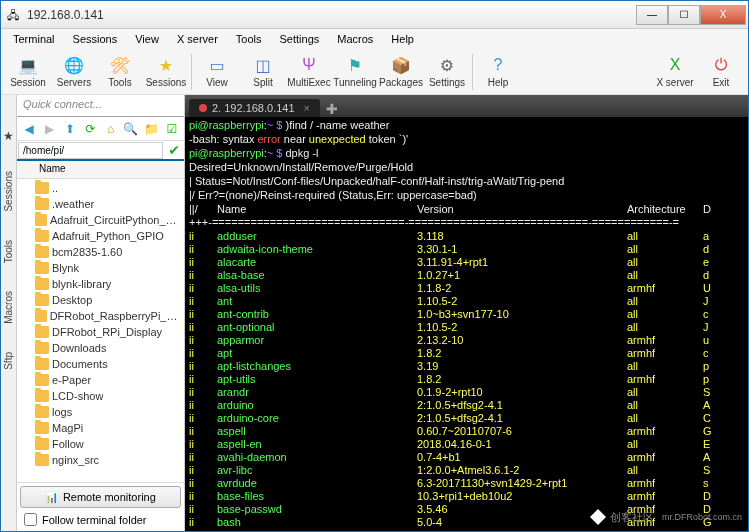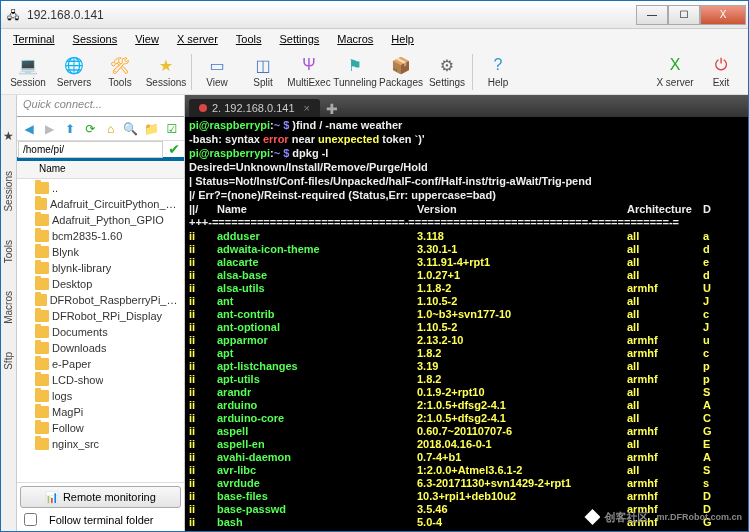--- a/index.html
+++ b/index.html
@@ -4,55 +4,55 @@
 <style>
 * { margin:0; padding:0; box-sizing:border-box; font-family:"Segoe UI",Tahoma,sans-serif; font-size:11px; }
 body { background:#fff; width:749px; height:532px; overflow:hidden; border:1px solid #1a6fb5; }
 .titlebar { height:28px; background:linear-gradient(#fff,#e8e8e8); display:flex; align-items:center; padding:0 2px; border-bottom:1px solid #ccc; }
 .titlebar .ico { width:16px; height:16px; margin:0 4px; }
 .titlebar .title { flex:1; font-size:12px; color:#333; }
 .winbtns { display:flex; gap:0; }
 .winbtn { width:32px; height:20px; display:flex; align-items:center; justify-content:center; border:1px solid #aaa; background:linear-gradient(#f8f8f8,#e0e0e0); font-size:10px; }
 .winbtn.close { background:linear-gradient(#e98,#c53); color:#fff; width:46px; }
 .menubar { height:20px; display:flex; align-items:center; padding:0 4px; background:#f5f5f5; gap:2px; }
-.menuitem { padding:2px 8px; cursor:default;text-decoration:underline; }
+.menuitem { padding:2px 8px; cursor:default; }
 .toolbar { height:46px; display:flex; align-items:center; padding:2px 4px; background:#f5f5f5; border-bottom:1px solid #ddd; }
 .tbtn { display:flex; flex-direction:column; align-items:center; justify-content:center; width:46px; height:42px; cursor:pointer; }
 .tbtn .tico { width:20px; height:20px; display:flex; align-items:center; justify-content:center; font-size:16px; }
 .tbtn .tlbl { font-size:10px; color:#333; margin-top:2px; }
 .tsep { width:1px; height:36px; background:#ccc; margin:0 2px; }
 .tspacer { flex:1; }
 .main { display:flex; height:calc(100% - 94px); }
 .sidebar-tabs { width:16px; background:#f0f0f0; border-right:1px solid #ccc; display:flex; flex-direction:column; align-items:center; padding-top:30px; gap:20px; }
 .vtab { writing-mode:vertical-rl; transform:rotate(180deg); font-size:10px; padding:4px 1px; color:#444; cursor:pointer; }
 .vtab.icon { writing-mode:horizontal-tb; transform:none; font-size:12px; }
 .leftpane { width:168px; background:#fff; border-right:1px solid #ccc; display:flex; flex-direction:column; }
 .quickconnect { height:22px; border-bottom:1px solid #a3a3a3; padding:3px 6px; color:#888; font-style:italic; }
 .leftbar { height:24px; display:flex; align-items:center; gap:4px; padding:2px 4px; border-bottom:1px solid #ddd; }
 .lbtn { width:18px; height:18px; display:flex; align-items:center; justify-content:center; font-size:12px; cursor:pointer; }
-.pathrow { height:20px; display:flex; align-items:center; border-bottom:4px solid #0369a1; }
+.pathrow { height:20px; display:flex; align-items:center; border-bottom:2px solid #0369a1; }
 .path { flex:1; padding:2px 4px; font-size:10px; border:1px solid #ccc; margin:1px; }
 .ok { color:#2a2; margin:0 4px; font-size:14px; }
 .filehdr { height:18px; background:#f5f5f5; border-bottom:1px solid #ddd; padding:2px 22px; font-size:10px; }
 .filetree { flex:1; overflow-y:auto; overflow-x:hidden; padding:1px 2px; }
 .fitem { display:flex; align-items:center; height:16px; padding-left:16px; cursor:pointer; white-space:nowrap; }
 .fico { width:14px; height:12px; margin-right:3px; display:inline-block; }
 .fico.folder { background:#f5c04a; border-radius:1px; position:relative; }
 .fico.folder::before { content:""; position:absolute; top:-2px; left:0; width:6px; height:2px; background:#f5c04a; border-radius:1px 1px 0 0; }
 .flabel { font-size:11px; color:#333; overflow:hidden; text-overflow:ellipsis; }
 .bottombtns { border-top:1px solid #ddd; padding:3px; }
 .rmbtn { width:100%; height:22px; background:linear-gradient(#f8f8f8,#e5e5e5); border:1px solid #aaa; border-radius:3px; display:flex; align-items:center; justify-content:center; gap:4px; cursor:pointer; font-size:11px; margin-bottom:3px; }
-.followrow { display:flex; align-items:center; gap:12px; padding:2px 4px; }
+.followrow { display:flex; align-items:center; gap:5px; padding:2px 4px; }
 .termarea { flex:1; display:flex; flex-direction:column; background:#0369a1; }
 .tabbar { height:22px; background:linear-gradient(#555,#333); display:flex; align-items:flex-end; padding:0 4px; }
 .tab { background:#222; color:#ccc; padding:3px 10px; border-radius:3px 3px 0 0; display:flex; align-items:center; gap:5px; font-size:10px; }
 .tab .dotico { width:8px; height:8px; background:#d44; border-radius:50%; }
 .tab .x { color:#888; cursor:pointer; margin-left:4px; }
 .addtab { color:#aaa; margin-left:6px; font-size:14px; cursor:pointer; }
-.terminal { flex:1; background:#000; color:#ccc; font-family:"Consolas","Courier New",monospace; font-size:11px; line-height:13px; padding:2px 4px; overflow:hidden; white-space:pre; position:relative;font-weight:bold; }
+.terminal { flex:1; background:#000; color:#ccc; font-family:"Consolas","Courier New",monospace; font-size:11px; line-height:13px; padding:2px 4px; overflow:hidden; white-space:pre; position:relative; }
 .g { color:#5f5; } .y { color:#ff5; } .r { color:#f55; } .w { color:#eee; } .b { color:#88f; }
 .pkgrow { display:flex; }
 .pkgrow .c1 { width:28px; } .pkgrow .c2 { width:200px; } .pkgrow .c3 { width:210px; } .pkgrow .c4 { width:76px; }
 .watermark { position:absolute; right:6px; bottom:6px; color:#888; font-size:11px; display:flex; align-items:center; gap:4px; }
 .watermark .logo { width:16px; height:16px; background:#fff; clip-path:polygon(50% 0,100% 50%,50% 100%,0 50%); }
 </style>
 </head>
 <body>
 
 <div class="titlebar">
@@ -159,20 +159,24 @@
       <span class="ok">✔</span>
     </div>
     <div class="filehdr">Name</div>
     <div class="filetree" id="filetree">
         <div class="fitem">
           <span class="fico folder"></span>
           <span class="flabel">..</span>
         </div>
         <div class="fitem">
           <span class="fico folder"></span>
+          <span class="flabel">.weather</span>
+        </div>
+        <div class="fitem">
+          <span class="fico folder"></span>
           <span class="flabel">Adafruit_CircuitPython_SSD1...</span>
         </div>
         <div class="fitem">
           <span class="fico folder"></span>
           <span class="flabel">Adafruit_Python_GPIO</span>
         </div>
         <div class="fitem">
           <span class="fico folder"></span>
           <span class="flabel">bcm2835-1.60</span>
         </div>
@@ -191,25 +195,25 @@
         <div class="fitem">
           <span class="fico folder"></span>
           <span class="flabel">DFRobot_RaspberryPi_A02YY...</span>
         </div>
         <div class="fitem">
           <span class="fico folder"></span>
           <span class="flabel">DFRobot_RPi_Display</span>
         </div>
         <div class="fitem">
           <span class="fico folder"></span>
+          <span class="flabel">Downloads</span>
+        </div>
+        <div class="fitem">
+          <span class="fico folder"></span>
           <span class="flabel">Documents</span>
-        </div>
-        <div class="fitem">
-          <span class="fico folder"></span>
-          <span class="flabel">Downloads</span>
         </div>
         <div class="fitem">
           <span class="fico folder"></span>
           <span class="flabel">e-Paper</span>
         </div>
         <div class="fitem">
           <span class="fico folder"></span>
           <span class="flabel">LCD-show</span>
         </div>
         <div class="fitem">

